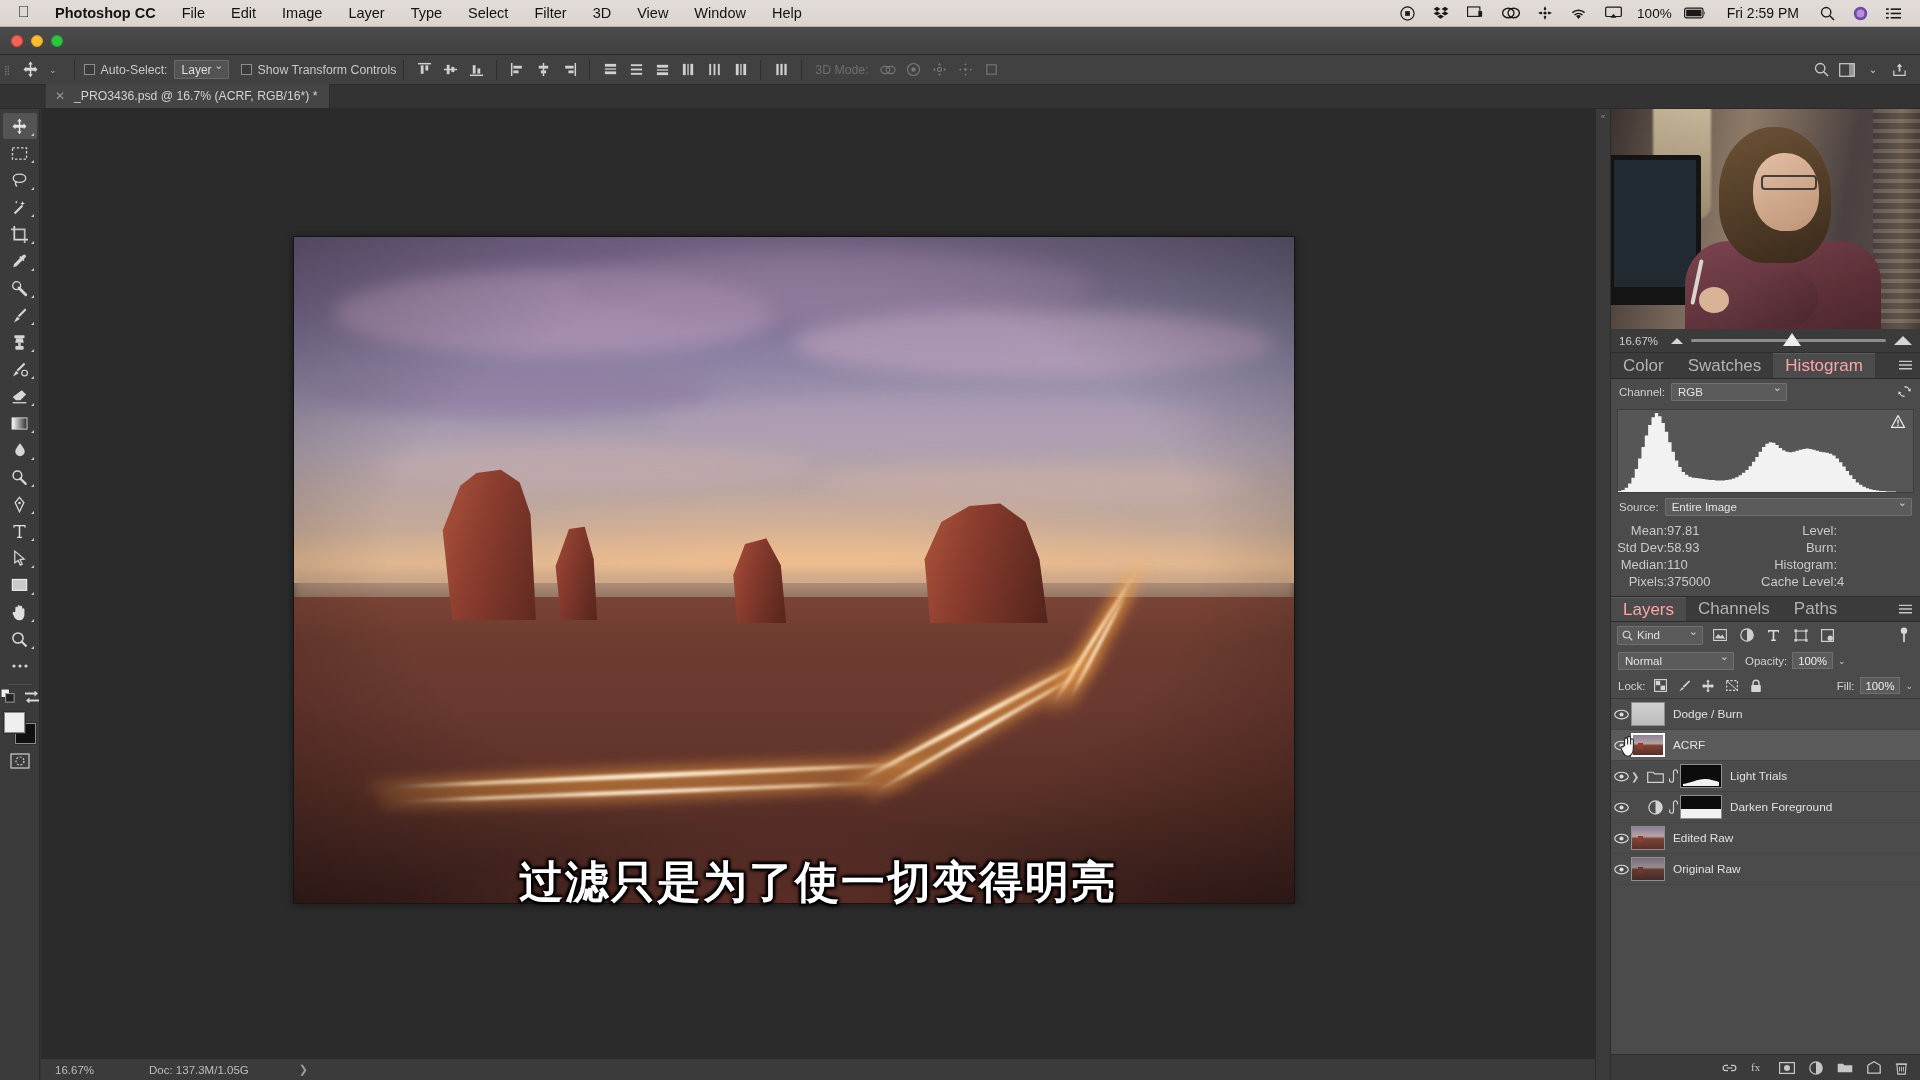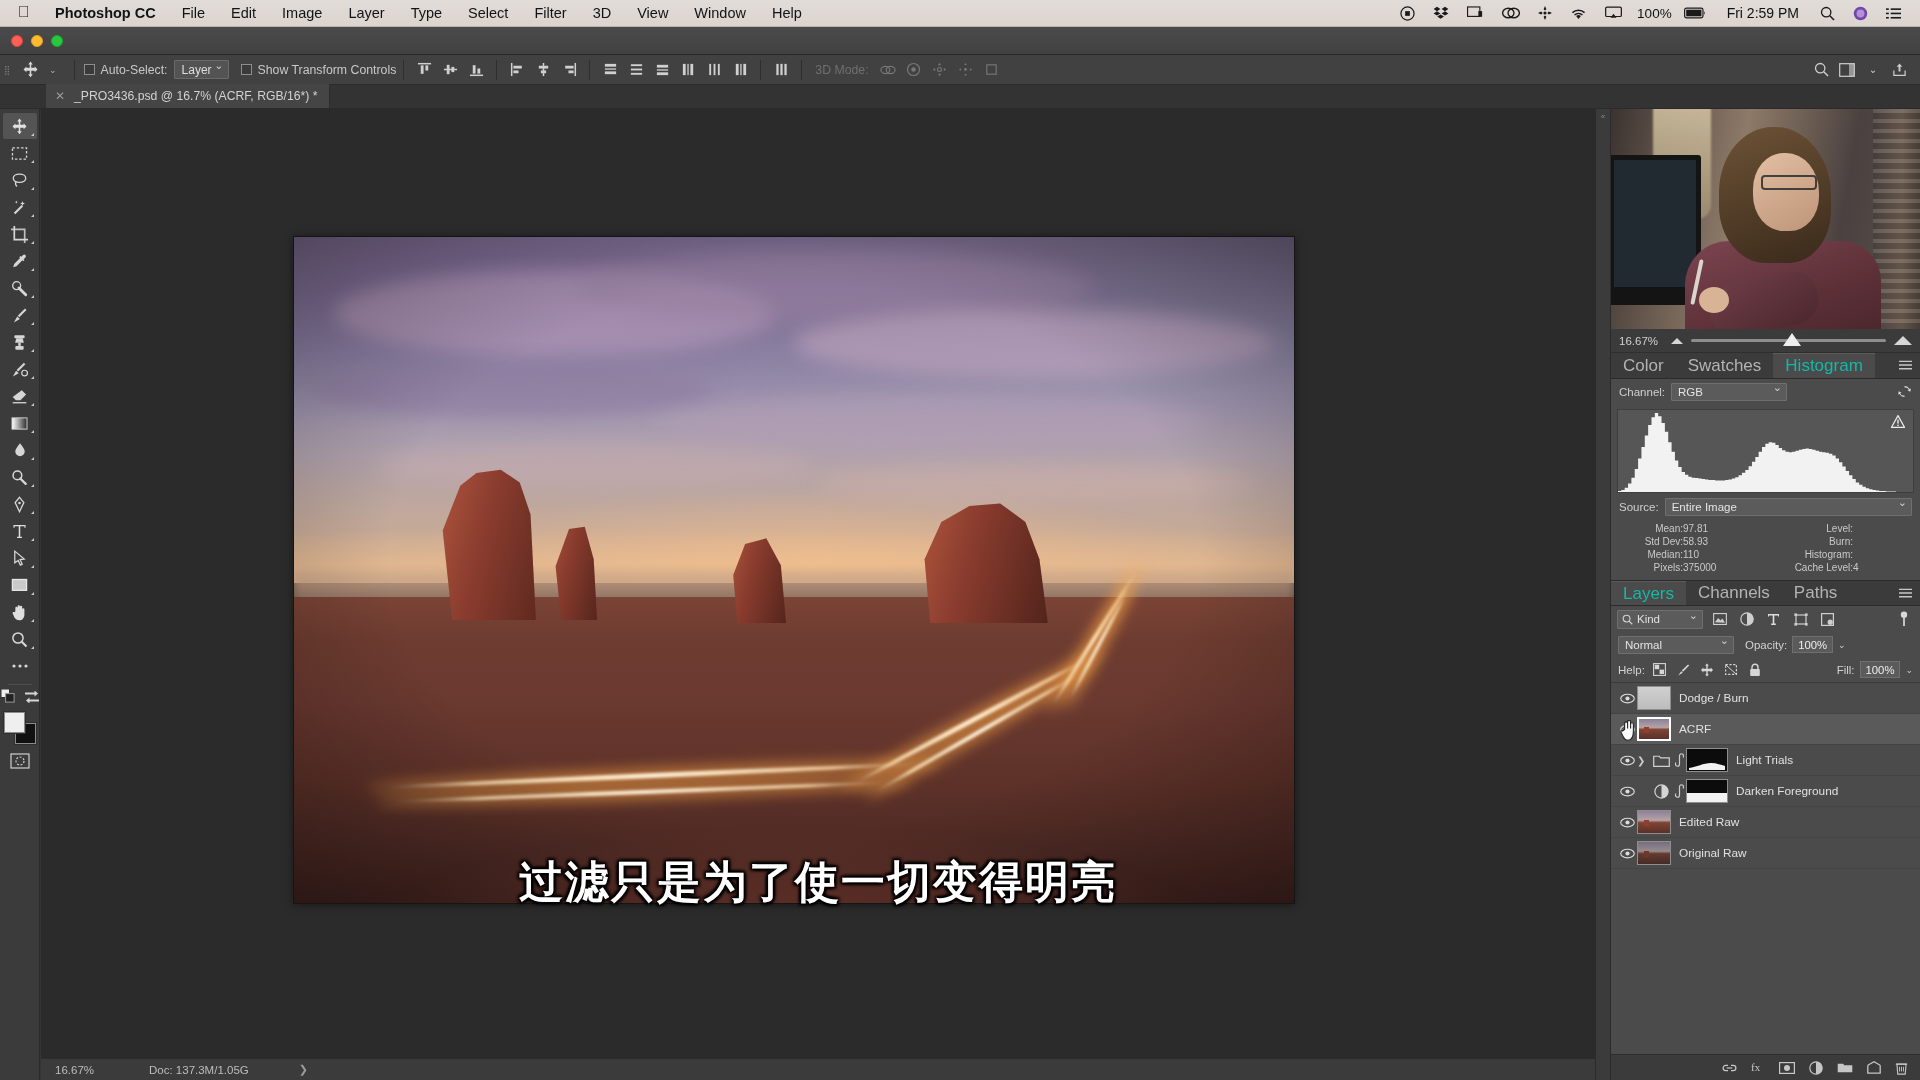--- a/index.html
+++ b/index.html
@@ -254,41 +254,41 @@
 
   
   .panel-tabs {
     height: 26px; background: #3b3b3b; display: flex; align-items: stretch;
     border-bottom: 1px solid #2b2b2b; position: relative;
   }
   .ptab {
     padding: 0 12px; display:flex; align-items:center; font-size: 17px; color: #b3b3b3;
     background: #3b3b3b;
   }
-  .ptab.active { background: #4b4b4b; color: #14b8a6; border-top: 1px solid #5a5a5a; }
+  .ptab.active { background: #4b4b4b; color: #fca5a5; border-top: 1px solid #5a5a5a; }
   .panel-menu { margin-left:auto; display:flex; align-items:center; padding-right:8px; color:#bdbdbd; font-size:12px;}
 
   .panel-body { background: #4b4b4b; }
   .row { display: flex; align-items: center; height: 24px; padding: 0 8px; font-size: 11.5px; color: #d2d2d2; }
   .lbl { color: #cfcfcf; margin-right: 6px; white-space: nowrap; }
   .sel {
     background: #5b5b5b; border: 1px solid #6f6f6f; height: 18px; color: #e3e3e3;
     display: flex; align-items: center; padding: 0 16px 0 6px; position: relative; font-size: 11.5px;
     border-radius: 1px;
   }
   .sel::after { content:"⌄"; position:absolute; right:4px; top:-3px; font-size:11px; color:#cecece; }
 
   
   #hist-wrap {
     margin: 4px 6px 2px 6px; height: 84px; background: #565656;
     border: 1px solid #3e3e3e; position: relative; overflow: hidden;
   }
   #hist-wrap svg { display:block; }
   .hist-warn { position:absolute; right:8px; top:5px; color:#e8e8e8; font-size:13px; }
-  .stats { padding: 3px 8px 6px 20px; font-size: 10px; color: #c9c9c9; }
+  .stats { padding: 3px 8px 6px 4px; font-size: 13px; color: #c9c9c9; }
   .stats table { width: 100%; border-collapse: collapse; }
   .stats td { padding: 1px 0; white-space: nowrap; }
   .st-lab { text-align: right; width: 52px; padding-right: 6px; }
   .st-lab2 { text-align: right; width: 86px; padding-right: 6px; }
   .st-val { width: 84px; }
 
   
   #layers-panel { flex: 1; display: flex; flex-direction: column; background: #4b4b4b; }
   .filter-row { display:flex; align-items:center; height:26px; padding:0 6px; gap:6px; }
   .kind-sel {
@@ -298,21 +298,21 @@
   }
   .kind-sel::after { content:"⌄"; position:absolute; right:4px; top:-2px; font-size:11px; color:#cecece;}
   .ftog { width:21px; height:20px; display:flex; align-items:center; justify-content:center; color:#cfcfcf; }
   .blend-row, .lock-row { display:flex; align-items:center; height:25px; padding:0 7px; gap:5px; font-size:11.5px; color:#d2d2d2;}
   .numbox { background:#5b5b5b; border:1px solid #6f6f6f; height:17px; padding:0 5px; color:#ededed; font-size:11.3px; display:flex;align-items:center;}
   .tinycaret { color:#cfcfcf; font-size:9px; }
   .lock-ico { width:19px;height:18px;display:flex;align-items:center;justify-content:center;color:#d6d6d6;}
 
   #layer-list { flex:1; overflow:hidden; border-top:1px solid #3a3a3a; }
   .layer {
-    display:flex; align-items:center; height:31px; padding-left:6px;
+    display:flex; align-items:center; height:31px; 
     border-bottom: 1px solid #444; font-size: 11.8px; color:#e0e0e0; position:relative;
   }
   .layer.selected { background:#5a5a5a; }
   .eye { width:20px; display:flex; align-items:center; justify-content:center; color:#dcdcdc; }
   .lthumb { width:34px; height:24px; border:1px solid #8e8e8e; margin-right:8px; background:#888; overflow:hidden; position:relative;}
   .lthumb.sel-border { border:2px solid #fff; }
   .mthumb { width:42px; height:24px; border:1px solid #8e8e8e; margin-right:8px; overflow:hidden;}
   .lname { white-space:nowrap; }
   .indent-arrow { width:13px; color:#cbcbcb; font-size:10px; display:flex; align-items:center; }
   .folder-ico { width:22px; display:flex;align-items:center;justify-content:center; color:#d0d0d0;}
@@ -1013,21 +1013,21 @@
       </div>
 
       <div class="blend-row">
         <span class="sel" style="width:116px;">Normal</span>
         <span style="margin-left:6px;">Opacity:</span>
         <span class="numbox">100%</span>
         <span class="tinycaret">⌄</span>
       </div>
 
       <div class="lock-row">
-        <span>Help:</span>
+        <span>Lock:</span>
         <span class="lock-ico">
           <svg width="13" height="13" viewBox="0 0 13 13">
               <rect x="0.6" y="0.6" width="11.8" height="11.8" fill="none" stroke="#d6d6d6" stroke-width="1.1"></rect>
               <rect x="1.8" y="1.8" width="4.4" height="4.4" fill="#d6d6d6"></rect>
               <rect x="6.6" y="6.6" width="4.4" height="4.4" fill="#d6d6d6"></rect>
             </svg>
         </span>
         <span class="lock-ico">
           <svg width="14" height="14" viewBox="0 0 14 14">
               <path d="M12 1.4 5.8 7.6l1.2 1.2 6.2-6.2z" fill="#d6d6d6"></path>

